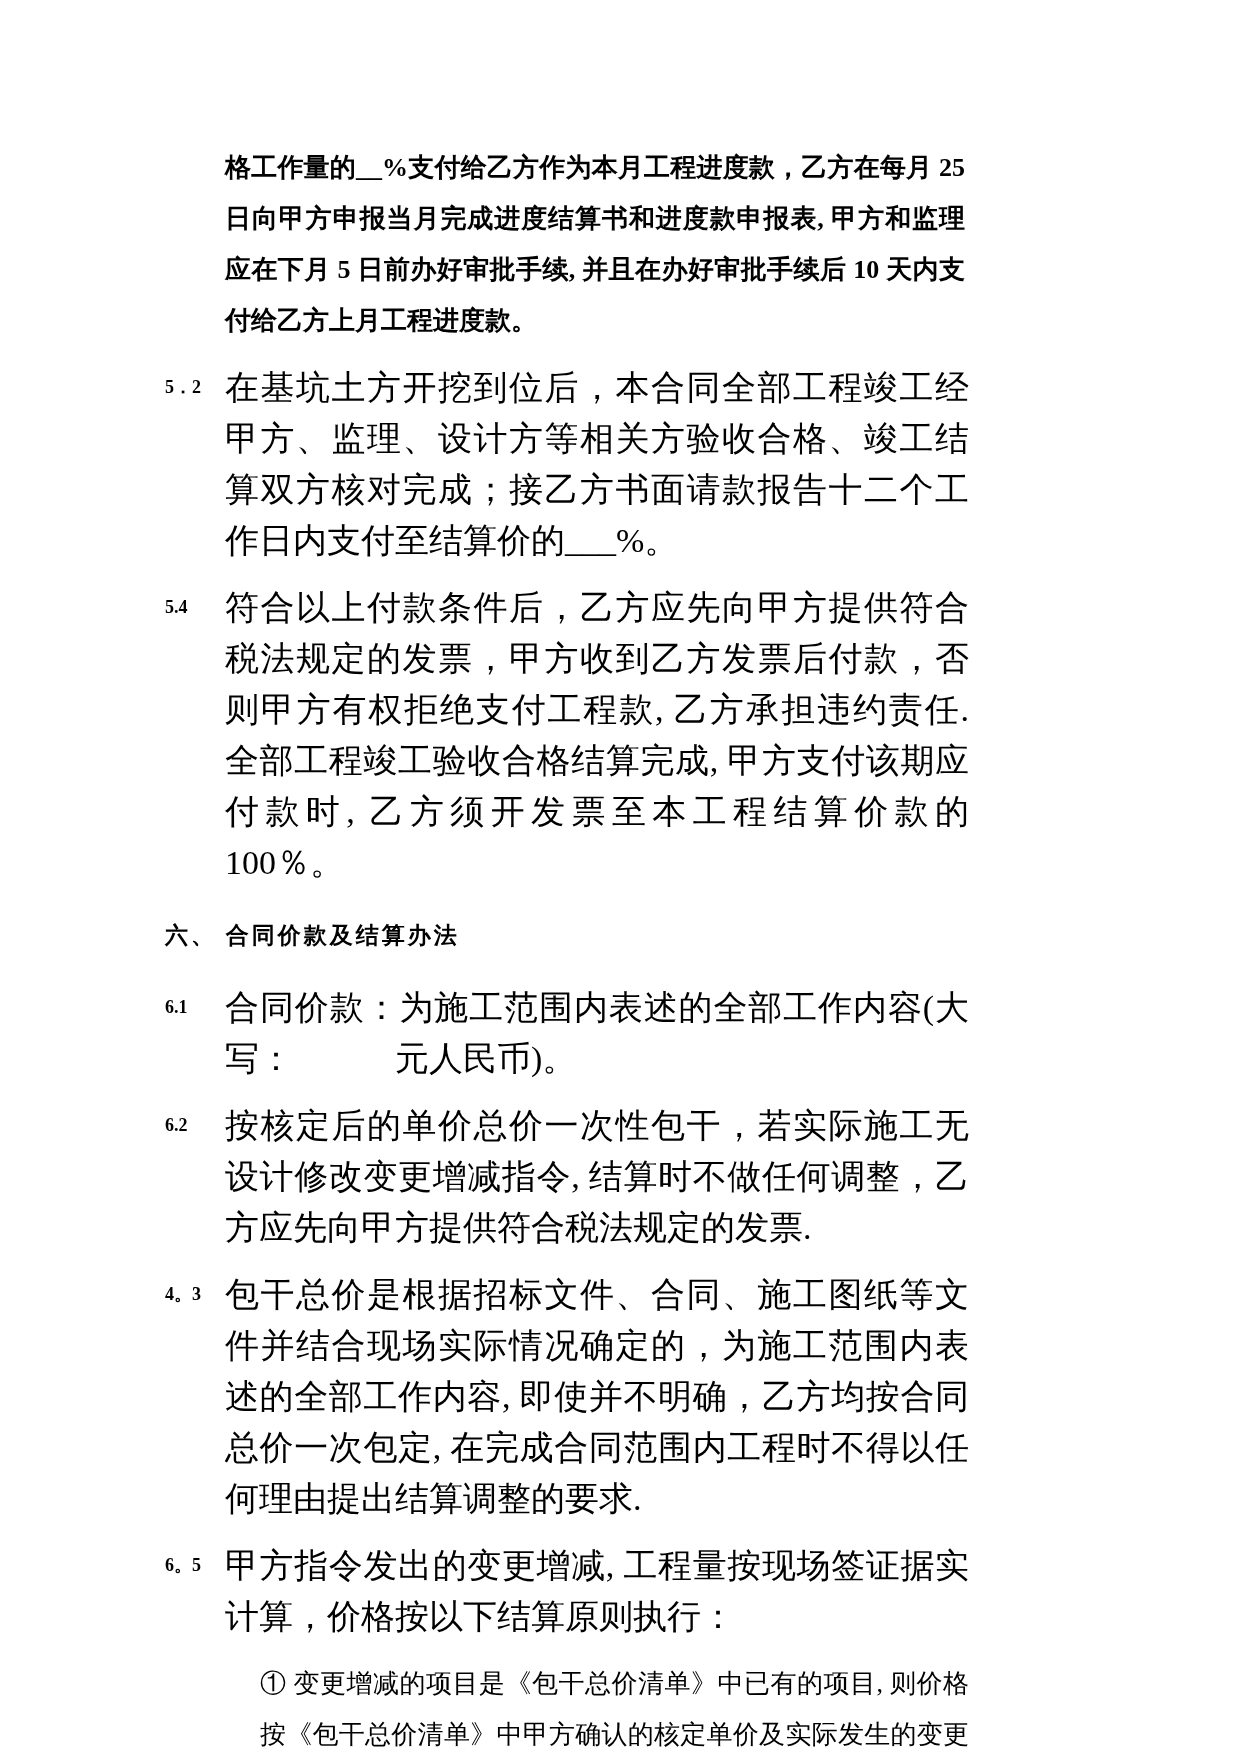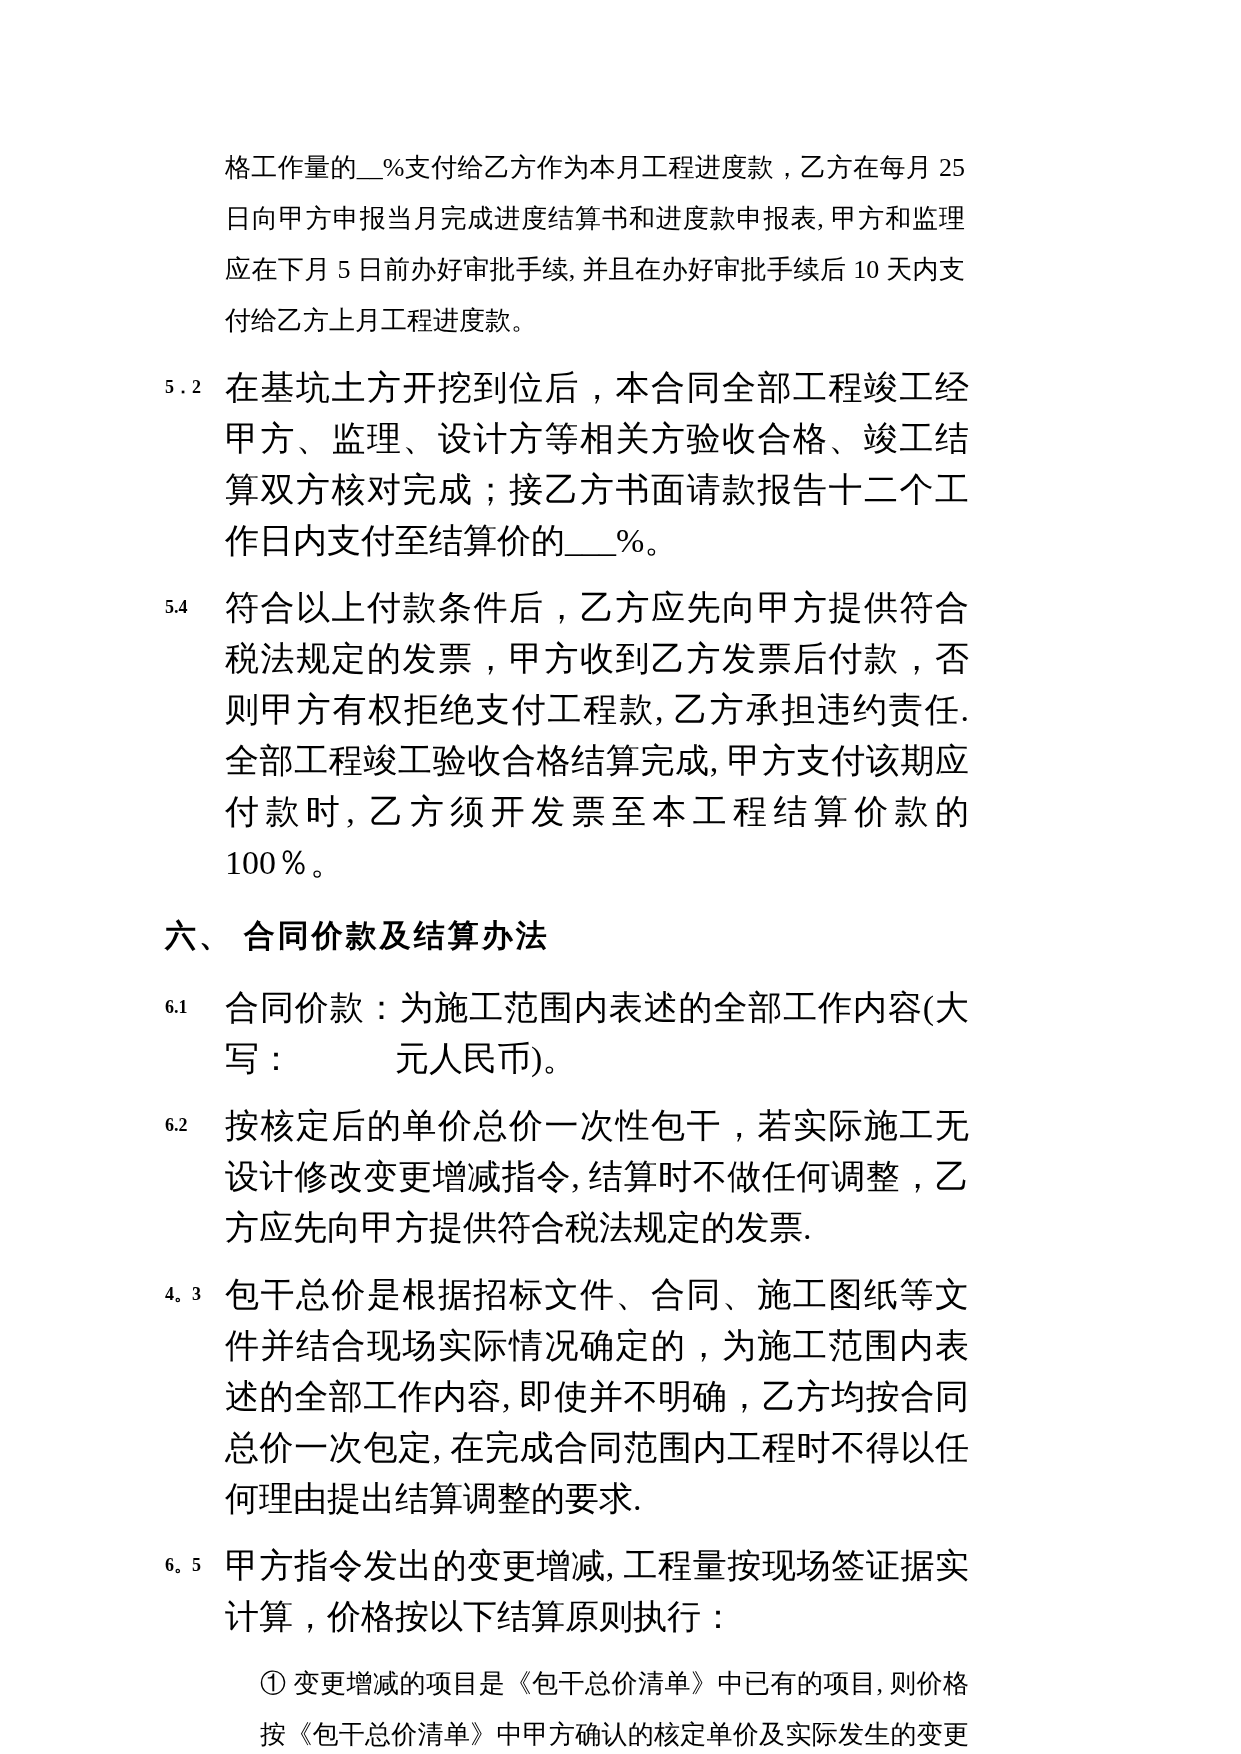--- a/index.html
+++ b/index.html
@@ -18,20 +18,21 @@
     box-sizing: border-box;
     width: 1241px;
     height: 1754px;
     padding: 142px 272px 40px 165px;
   }
   .cont-para {
     margin: 0 4px 16px 60px;
     font-size: 26px;
     line-height: 51px;
     text-align: justify;
+    font-weight: bold;
   }
   .item {
     display: flex;
     margin: 0 0 16px 0;
   }
   .item .num {
     flex: 0 0 60px;
     font-weight: bold;
     font-size: 18px;
     line-height: 51px;
@@ -39,21 +40,21 @@
   }
   .item .itext {
     flex: 1;
     margin: 0;
     font-size: 34px;
     line-height: 51px;
     text-align: justify;
   }
   .heading {
     margin: 26px 0 24px 0;
-    font-size: 31px;
+    font-size: 23px;
     font-weight: bold;
     letter-spacing: 3px;
     line-height: 44px;
   }
   .subitem {
     margin: 0 0 0 95px;
     font-size: 26px;
     line-height: 51px;
     text-align: justify;
   }

